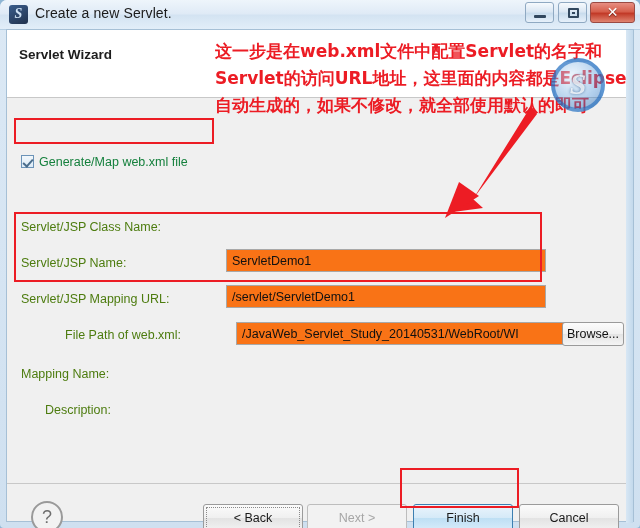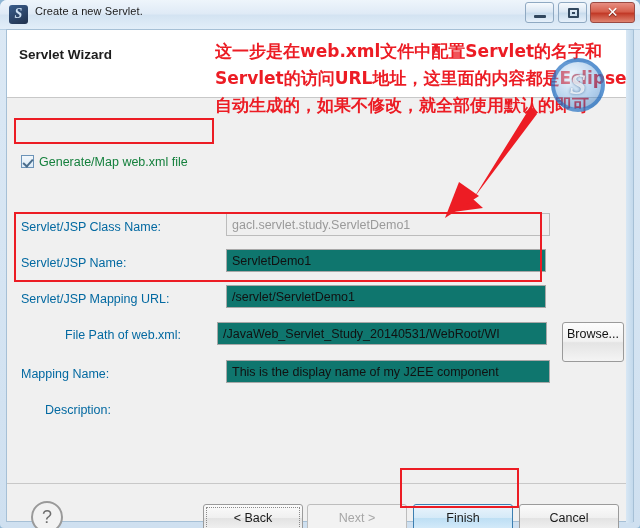--- a/index.html
+++ b/index.html
@@ -27,21 +27,21 @@
     background:linear-gradient(150deg,#3b5e8c 0%,#20314d 100%);
     border-radius:3px;
   }
   .title-icon .s{
     position:absolute;left:0;top:-1px;width:19px;height:19px;
     color:#cfe2f5;font-size:14px;font-style:italic;font-weight:bold;
     text-align:center;line-height:20px;font-family:"Liberation Serif",serif;
   }
   .title-text{
     position:absolute;left:35px;top:5px;
-    font-size:11px;color:#1b1b1b;letter-spacing:.1px;
+    font-size:14px;color:#1b1b1b;letter-spacing:.1px;
   }
   .winbtns{position:absolute;right:5px;top:2px;height:22px;}
   .wbtn{
     display:inline-block;width:29px;height:21px;margin-left:-1px;
     border:1px solid #8fa9c2;border-radius:3px;vertical-align:top;
     background:linear-gradient(180deg,#f6fafd 0%,#dbe7f3 45%,#c9dced 55%,#e6f0fa 100%);
     position:relative;box-sizing:border-box;
   }
   .wbtn.close{
     width:45px;
@@ -94,32 +94,32 @@
     display:inline-block;width:13px;height:13px;vertical-align:-2px;
     border:1px solid #6b93b8;background:linear-gradient(180deg,#f2f7fb,#dcebf7);
     position:relative;box-sizing:border-box;
   }
   .chkbox:after{
     content:"";position:absolute;left:3px;top:1px;width:4px;height:8px;
     border:solid #4a6d8c;border-width:0 2px 2px 0;transform:rotate(42deg);
   }
   .chk-label{font-size:12.5px;color:#15803d;margin-left:5px;}
   .f-label{
-    position:absolute;font-size:12.5px;color:#0369a1;white-space:nowrap;
+    position:absolute;font-size:12.5px;color:#4d7c0f;white-space:nowrap;
   }
   .f-input{
     position:absolute;height:23px;box-sizing:border-box;
-    border:1px solid #a8a8a8;background:#0f766e;
+    border:1px solid #a8a8a8;background:#f97316;
     font-size:12.5px;color:#111;
     padding:2px 5px;line-height:19px;
     overflow:hidden;white-space:nowrap;
   }
   .f-input.disabled{background:#efefef;color:#9a9a9a;border-color:#bcbcbc;}
   .browse-btn{
-    position:absolute;left:555px;top:292px;width:62px;height:40px;
+    position:absolute;left:555px;top:292px;width:62px;height:24px;
     border:1px solid #9a9a9a;border-radius:3px;box-sizing:border-box;
     background:linear-gradient(180deg,#fcfcfc 0%,#f1f1f1 48%,#e4e4e4 52%,#f4f4f4 100%);
     font-size:12.5px;color:#111;text-align:center;line-height:22px;
   }
   
   .btn{
     position:absolute;top:474px;width:100px;height:28px;
     border:1px solid #9b9b9b;border-radius:3px;box-sizing:border-box;
     background:linear-gradient(180deg,#fbfbfb 0%,#f0f0f0 48%,#e3e3e3 52%,#f3f3f3 100%);
     font-size:12.5px;color:#1a1a1a;text-align:center;line-height:26px;
@@ -200,25 +200,23 @@
       <span class="chkbox"></span><span class="chk-label">Generate/Map web.xml file</span>
     </div>
 
     <div class="f-label" style="left:14px;top:190px;">Servlet/JSP Class Name:</div>
     <div class="f-label" style="left:14px;top:262px;">Servlet/JSP Mapping URL:</div>
     <div class="f-label" style="left:14px;top:226px;">Servlet/JSP Name:</div>
     <div class="f-label" style="left:14px;top:298px;margin-left:44px;">File Path of web.xml:</div>
     <div class="f-label" style="left:14px;top:337px;">Mapping Name:</div>
     <div class="f-label" style="left:14px;top:373px;margin-left:24px;">Description:</div>
 
-    <div class="f-input disabled" style="left:219px;top:183px;width:324px;">gacl.servlet.study.ServletDemo1</div>
     <div class="f-input" style="left:219px;top:219px;width:320px;">ServletDemo1</div>
     <div class="f-input" style="left:219px;top:255px;width:320px;">/servlet/ServletDemo1</div>
-    <div class="f-input" style="left:210px;top:292px;width:330px;">/JavaWeb_Servlet_Study_20140531/WebRoot/WI</div>
-    <div class="f-input" style="left:219px;top:330px;width:324px;">This is the display name of my J2EE component</div>
+    <div class="f-input" style="left:229px;top:292px;width:330px;">/JavaWeb_Servlet_Study_20140531/WebRoot/WI</div>
 
     <div class="browse-btn">Browse...</div>
 
     <div class="sep"></div>
     <div class="footer"></div>
 
     <div class="help-btn">?</div>
     <div class="btn focus" style="left:196px;">&lt; Back</div>
     <div class="btn disabled" style="left:300px;">Next &gt;</div>
     <div class="btn default" style="left:406px;">Finish</div>

